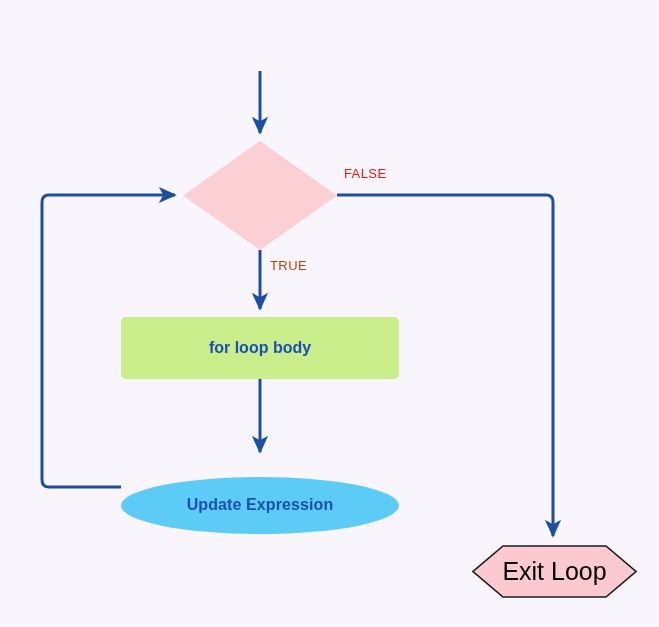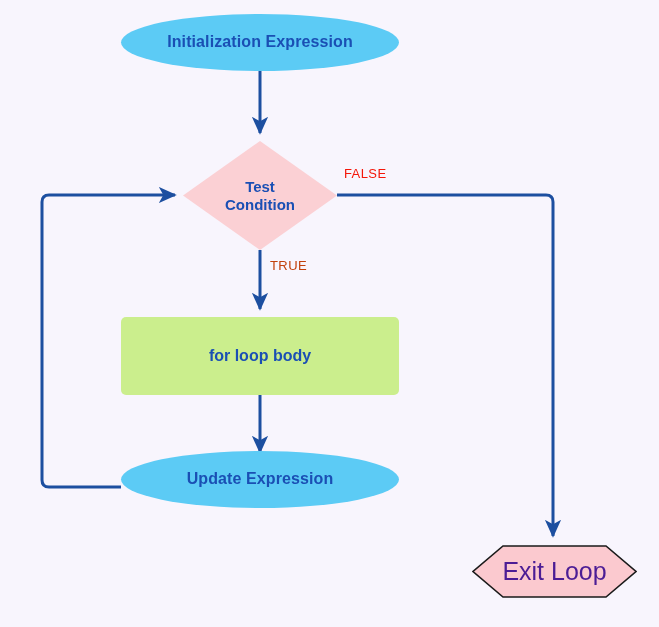--- a/index.html
+++ b/index.html
@@ -84,21 +84,21 @@
   .node-hex {
     background: transparent;
   }
   .node-hex .hex-shape {
     position: absolute;
     left: 0; top: 0;
     width: 100%; height: 100%;
   }
   .node-hex .node-label {
     position: relative;
-    color: #4c1d95;
+    color: #000000;
     font-weight: normal;
     font-size: 25px;
     z-index: 2;
   }
 
   .edge-label {
     position: absolute;
     font-weight: normal;
     font-size: 13px;
     letter-spacing: 0.4px;
@@ -123,39 +123,34 @@
 
     <path d="M260,250 L260,309" fill="none" stroke="#1d4fa0" stroke-width="3" marker-end="url(#arrowhead)"></path>
 
     <path d="M260,379 L260,452" fill="none" stroke="#1d4fa0" stroke-width="3" marker-end="url(#arrowhead)"></path>
 
     <path d="M121,487 L49,487 Q42,487 42,480 L42,202 Q42,195 49,195 L175,195" fill="none" stroke="#1d4fa0" stroke-width="3" marker-end="url(#arrowhead)"></path>
 
     <path d="M337,195 L546,195 Q553,195 553,202 L553,536" fill="none" stroke="#1d4fa0" stroke-width="3" marker-end="url(#arrowhead)"></path>
   </svg>
 
-  <div class="node node-ellipse" style="left:121px; top:14px; width:278px; height:57px;">
-    <span class="node-label">Initialization Expression</span>
-  </div>
 
   <div class="node node-diamond" style="left:183px; top:141px; width:154px; height:109px;">
     <div class="diamond-shape"></div>
-    <span class="node-label">Test
-Condition</span>
   </div>
 
   <div class="edge-label label-false" style="left:344px; top:166px;">FALSE</div>
 
   <div class="edge-label label-true" style="left:270px; top:258px;">TRUE</div>
 
-  <div class="node node-rect" style="left:121px; top:317px; width:278px; height:78px;">
+  <div class="node node-rect" style="left:121px; top:317px; width:278px; height:62px;">
     <span class="node-label">for loop body</span>
   </div>
 
-  <div class="node node-ellipse" style="left:121px; top:451px; width:278px; height:57px;">
+  <div class="node node-ellipse" style="left:121px; top:477px; width:278px; height:57px;">
     <span class="node-label">Update Expression</span>
   </div>
 
   <div class="node node-hex" style="left:472px; top:545px; width:165px; height:53px;">
     <svg class="hex-shape" viewBox="0 0 165 53" preserveAspectRatio="none">
       <polygon points="31,1 134,1 164,26.5 134,52 31,52 1,26.5" fill="#fbc9cf" stroke="#1a1a1a" stroke-width="1.6"></polygon>
     </svg>
     <span class="node-label">Exit Loop</span>
   </div>
 

